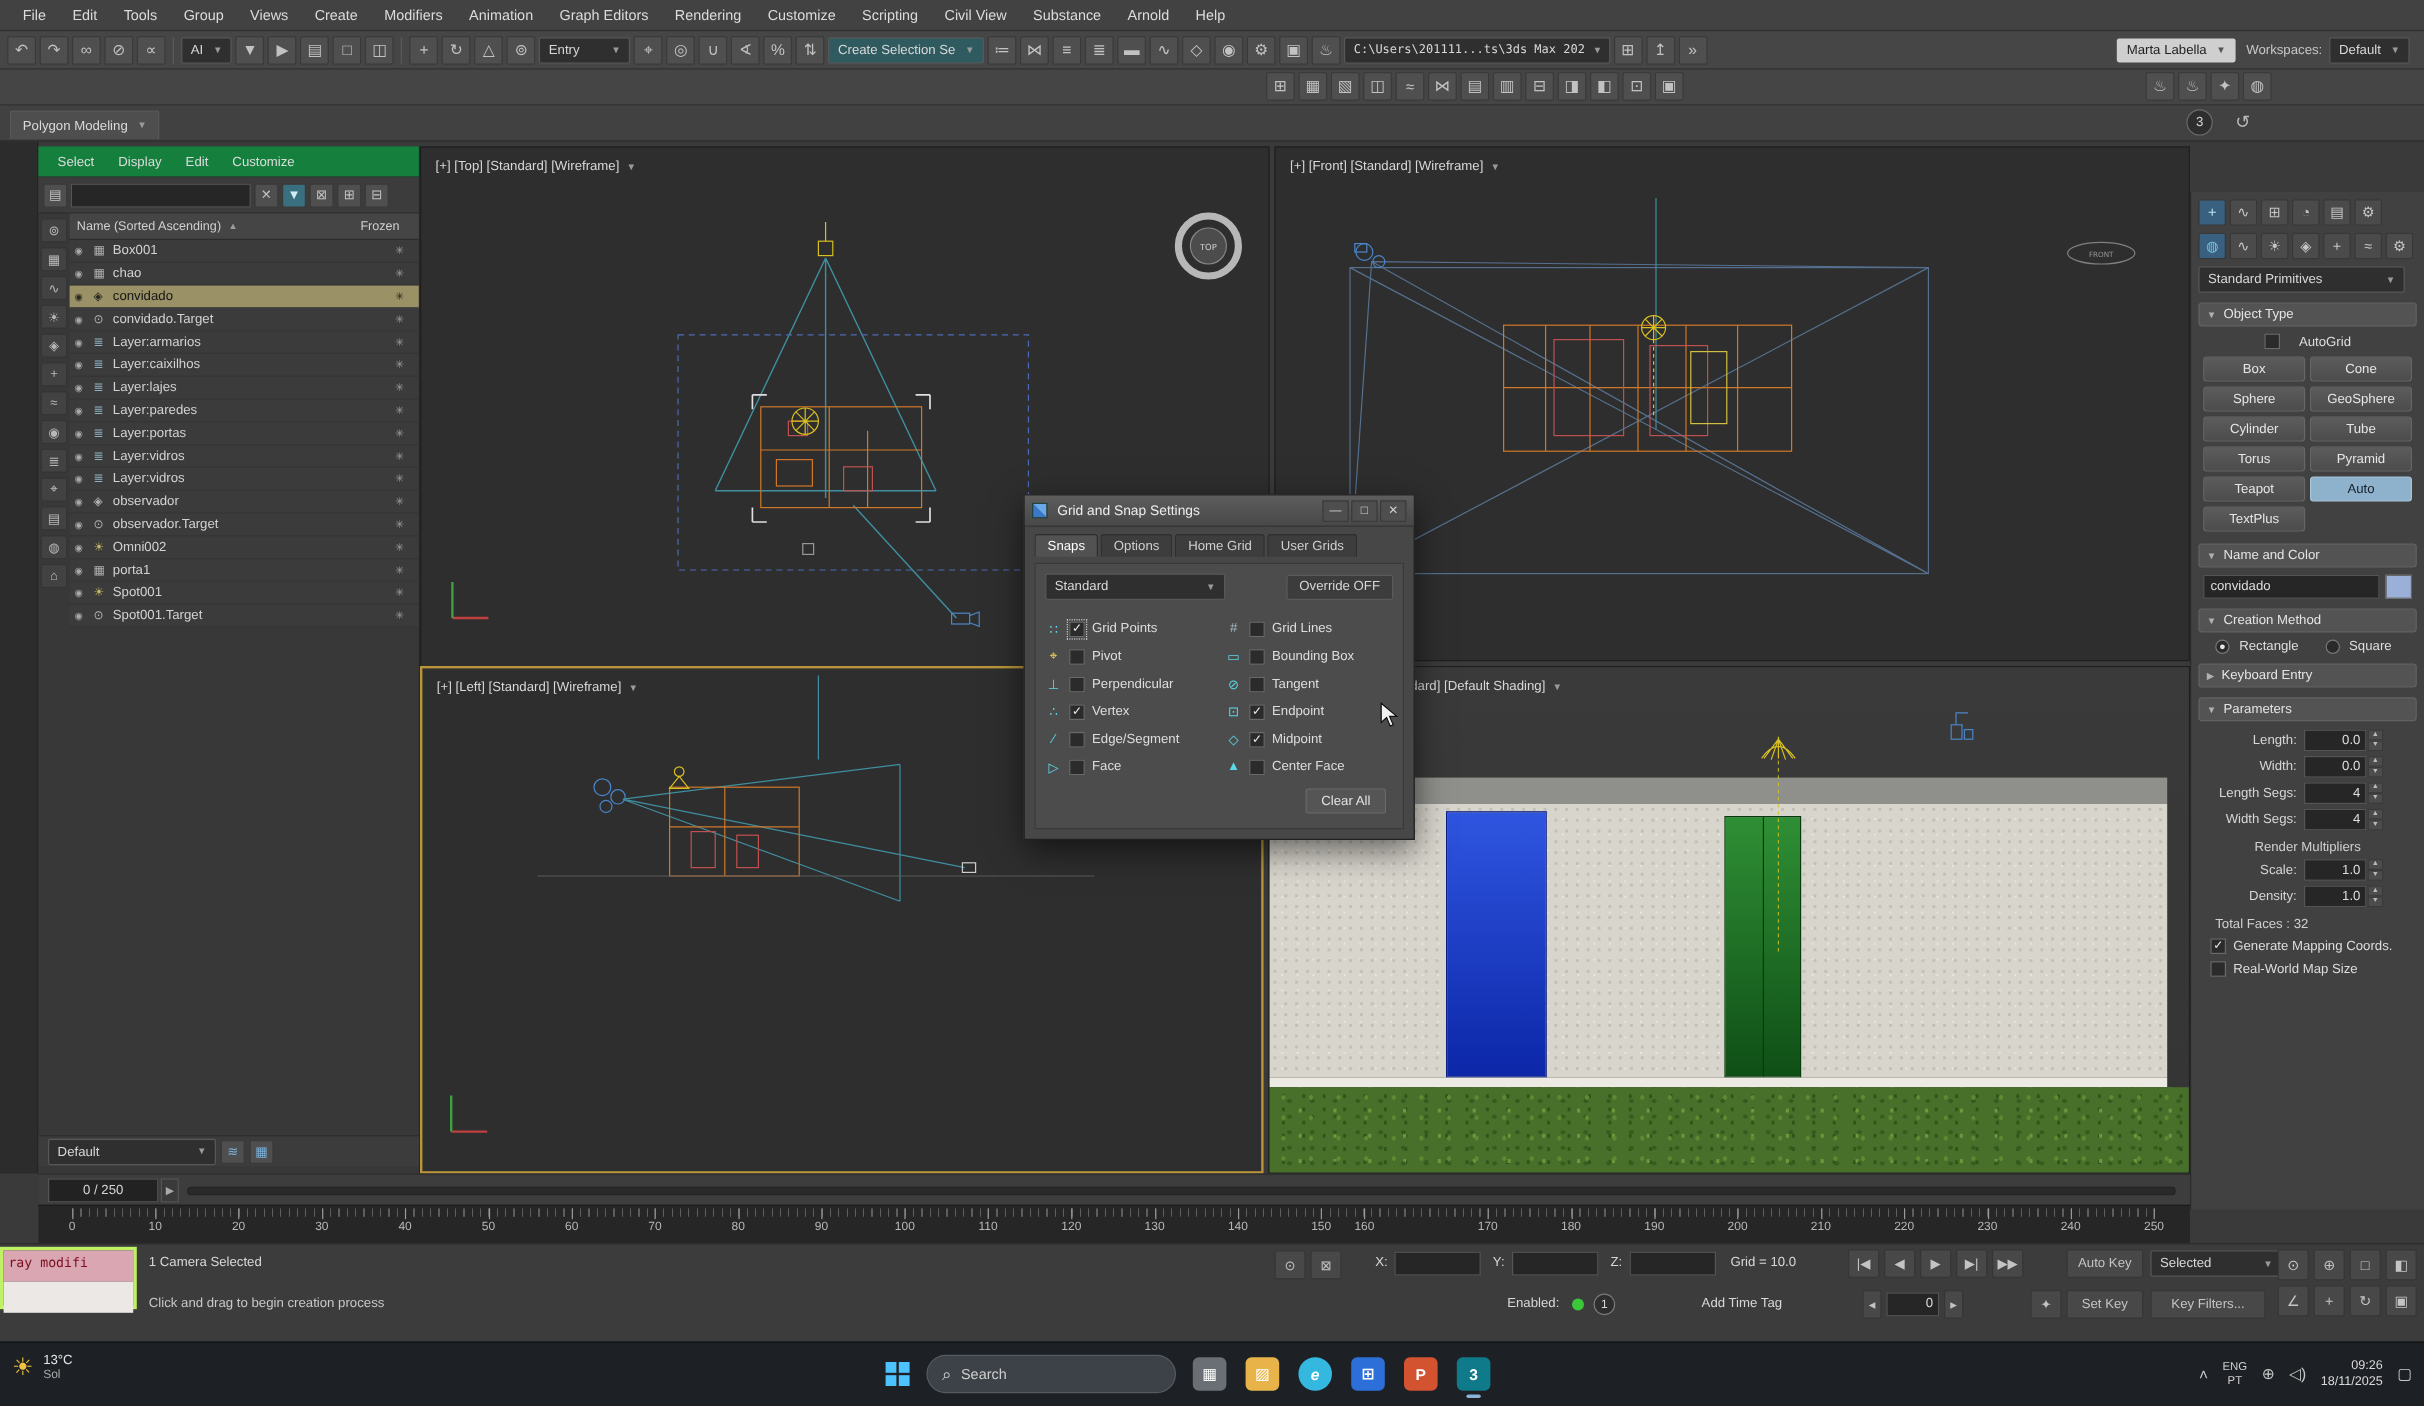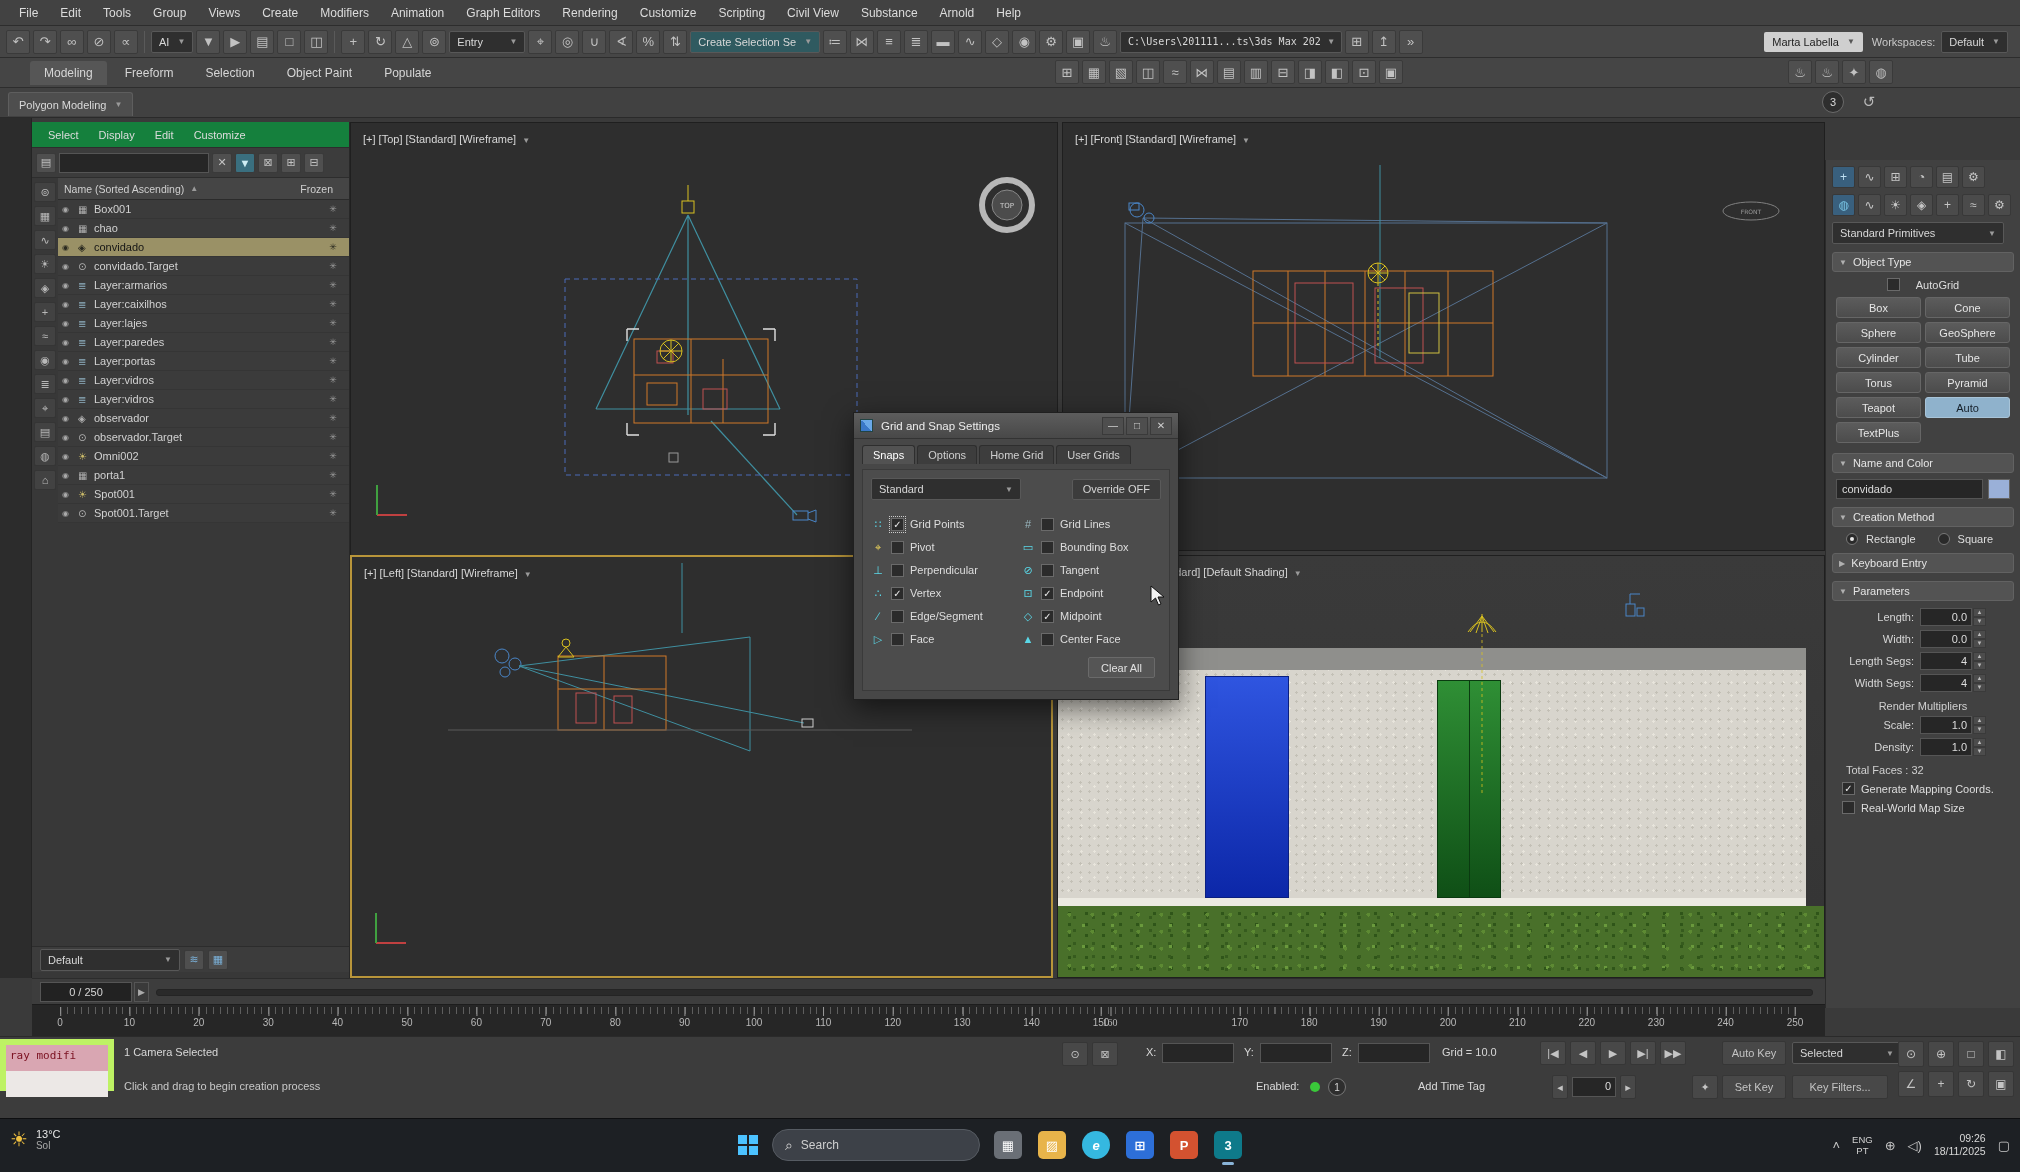--- a/index.html
+++ b/index.html
@@ -128,21 +128,21 @@
   #slider-groove{position:absolute;left:124px;right:12px;top:10px;height:7px;background:#2a2a2a;border:1px solid #242424;border-radius:3px}
   #ruler{position:absolute;left:32px;top:1004px;width:1793px;height:32px;background:#262626;border-top:1px solid #1d1d1d}
   #ruler::before{content:"";position:absolute;left:28px;top:2px;width:1740px;height:7px;background:repeating-linear-gradient(90deg,#5e5e5e 0 1px,transparent 1px 6.94px)}
   .tlabel{position:absolute;top:12px;transform:translateX(-50%);font-size:10px;color:#b8b8b8}
   .tlabel::before{content:"";position:absolute;left:50%;top:-10px;width:1px;height:9px;background:#9a9a9a}
   #statusarea{position:absolute;left:0;top:1036px;width:2020px;height:82px;background:#3c3c3c;border-top:1px solid #2a2a2a}
   .stext{position:absolute;font-size:11px;color:#d8d8d8;white-space:nowrap}
   .stfield{position:absolute;width:72px;height:20px;background:#262626;border:1px solid #555}
   .sbtn2{position:absolute;width:26px;height:24px;display:flex;align-items:center;justify-content:center;background:#484848;border:1px solid #363636;border-radius:2px;color:#c4c4c4;font-size:11px}
   .wide{width:64px}
-  #listener{position:absolute;left:0;top:2px;width:114px;height:52px;border:6px solid #bef264}
+  #listener{position:absolute;left:0;top:2px;width:114px;height:52px;border:3px solid #bef264}
   #listener .l1{height:26px;background:#d9a6b2;color:#7a1020;font-family:"DejaVu Sans Mono",monospace;font-size:11px;padding:4px 4px;white-space:nowrap;overflow:hidden}
   #listener .l2{height:26px;background:#ece8e6}
   .dot{width:10px;height:10px;border-radius:50%;display:inline-block}
   #nav{position:absolute;right:6px;top:4px;display:grid;grid-template-columns:repeat(4,26px);grid-auto-rows:26px;gap:4px}
   .navb{display:flex;align-items:center;justify-content:center;background:#484848;border:1px solid #363636;border-radius:2px;color:#c4c4c4;font-size:12px}
 
   
   #taskbar{position:absolute;left:0;top:1118px;width:2020px;height:54px;background:#1d2024;border-top:1px solid #0e0f11}
   #weather{position:absolute;left:10px;top:8px;display:flex;align-items:center;gap:8px}
   #weather .sun{font-size:20px;color:#f0c040}
@@ -262,27 +262,20 @@
     <span id="ws">
       <span>Workspaces:</span>
       <span class="dd">
           <span>Default</span>
           <span class="car">▼</span>
         </span>
     </span>
   </div>
 
   <div id="row2">
-    <div id="ribbon-tabs">
-        <div class="rtab on">Modeling</div>
-        <div class="rtab">Freeform</div>
-        <div class="rtab">Selection</div>
-        <div class="rtab">Object Paint</div>
-        <div class="rtab">Populate</div>
-      </div>
     <div id="tb-mid">
         <span class="tbtn">⊞</span>
         <span class="tbtn">▦</span>
         <span class="tbtn">▧</span>
         <span class="tbtn">◫</span>
         <span class="tbtn">≈</span>
         <span class="tbtn">⋈</span>
         <span class="tbtn">▤</span>
         <span class="tbtn">▥</span>
         <span class="tbtn">⊟</span>
@@ -752,21 +745,21 @@
       <div class="tlabel" style="left: 444.4px;">60</div>
       <div class="tlabel" style="left: 513.8px;">70</div>
       <div class="tlabel" style="left: 583.2px;">80</div>
       <div class="tlabel" style="left: 652.6px;">90</div>
       <div class="tlabel" style="left: 722px;">100</div>
       <div class="tlabel" style="left: 791.4px;">110</div>
       <div class="tlabel" style="left: 860.8px;">120</div>
       <div class="tlabel" style="left: 930.2px;">130</div>
       <div class="tlabel" style="left: 999.6px;">140</div>
       <div class="tlabel" style="left: 1069px;">150</div>
-      <div class="tlabel" style="left: 1078px; font-family: Liberation Serif, serif;">160</div>
+      <div class="tlabel" style="left: 1105px;">160</div>
       <div class="tlabel" style="left: 1207.8px;">170</div>
       <div class="tlabel" style="left: 1277.2px;">180</div>
       <div class="tlabel" style="left: 1346.6px;">190</div>
       <div class="tlabel" style="left: 1416px;">200</div>
       <div class="tlabel" style="left: 1485.4px;">210</div>
       <div class="tlabel" style="left: 1554.8px;">220</div>
       <div class="tlabel" style="left: 1624.2px;">230</div>
       <div class="tlabel" style="left: 1693.6px;">240</div>
       <div class="tlabel" style="left: 1763px;">250</div>
     </div>

